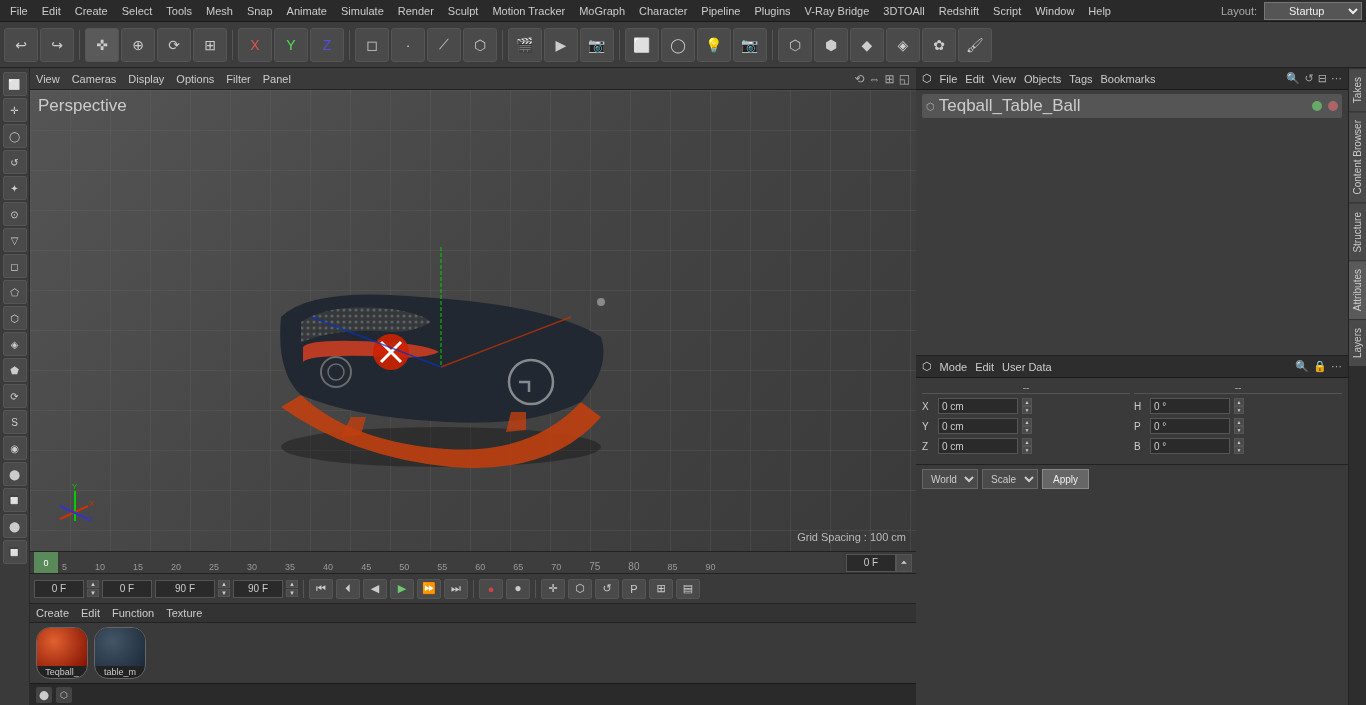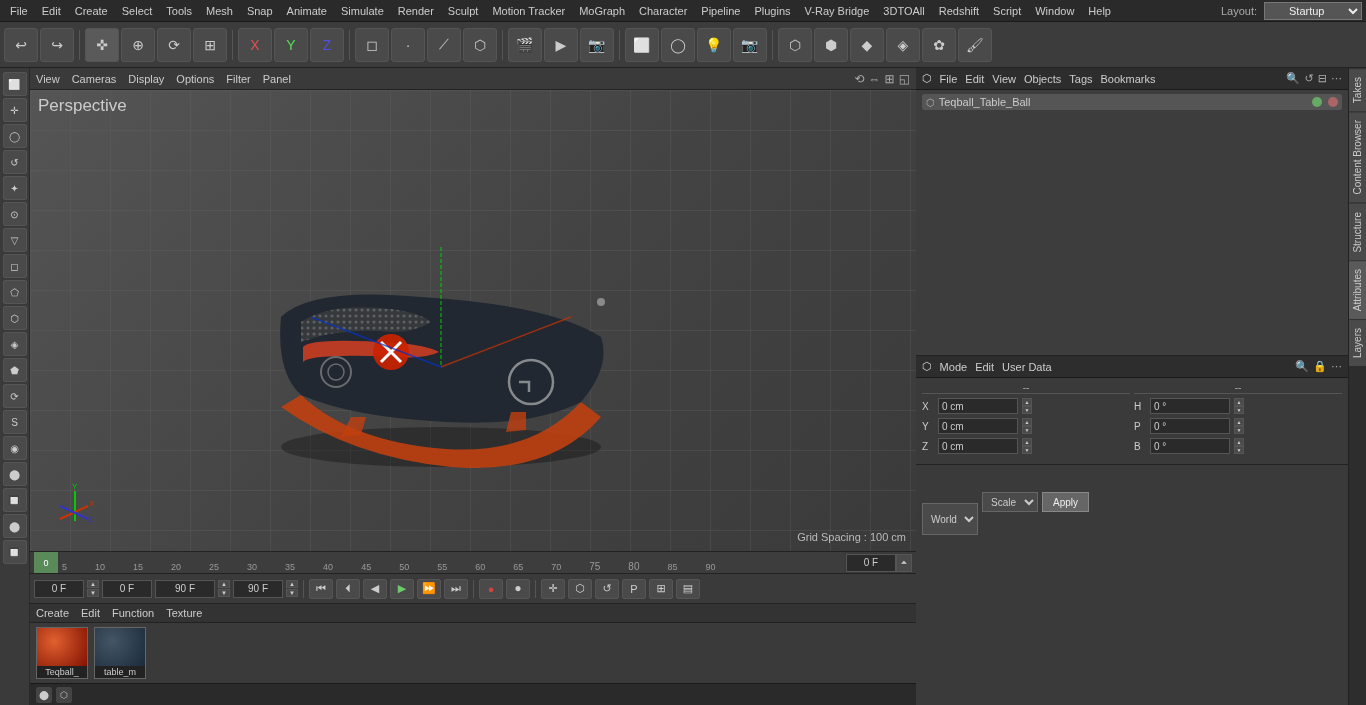--- a/index.html
+++ b/index.html
@@ -133,21 +133,21 @@
     }
     #material-header {
       height: 20px; background: #333; display: flex; align-items: center;
       padding: 0 6px; gap: 12px; border-bottom: 1px solid #222;
     }
     .mat-menu { color: #ccc; cursor: pointer; font-size: 11px; }
     #material-items {
       display: flex; align-items: center; padding: 4px 6px; gap: 6px; flex: 1;
     }
     .mat-thumb {
-      width: 52px; height: 52px; border-radius: 0; border: 1px solid #666;
+      width: 52px; height: 52px; border-radius: 14px; border: 1px solid #666;
       display: flex; flex-direction: column; align-items: center; cursor: pointer;
       overflow: hidden; background: #222;
     }
     .mat-thumb-img {
       width: 52px; height: 38px; border-radius: 2px 2px 0 0;
       display: flex; align-items: center; justify-content: center;
     }
     .mat-thumb-label { font-size: 9px; color: #ccc; text-align: center; padding: 1px; }
 
     
@@ -171,21 +171,21 @@
       display: flex; align-items: center; gap: 4px; margin-left: auto;
     }
     #objects-content {
       flex: 1; background: #3d3d3d; padding: 4px 6px;
     }
     .obj-row {
       display: flex; align-items: center; gap: 4px; padding: 2px 4px;
       background: #555; border-radius: 2px; cursor: pointer;
     }
     .obj-icon { color: #aaa; font-size: 10px; }
-    .obj-name { color: #ccc; font-size: 11px; }
+    .obj-name { color: #ccc; font-size: 17px; }
     .obj-dot {
       width: 10px; height: 10px; border-radius: 50%;
       margin-left: auto;
     }
 
     
     #attributes-panel {
       height: 350px; background: #3a3a3a; display: flex; flex-direction: column;
       border-top: 1px solid #222;
     }
@@ -205,21 +205,21 @@
     .coord-input {
       background: #2a2a2a; border: 1px solid #555; color: #ccc;
       font-size: 10px; width: 80px; height: 16px; padding: 0 3px;
     }
     #world-apply-bar {
       display: flex; align-items: center; gap: 4px; padding: 4px 6px;
       background: #3a3a3a; border-top: 1px solid #222;
     }
     .world-select {
       background: #4a4a4a; border: 1px solid #666; color: #ccc;
-      font-size: 10px; padding: 2px 4px; height: 32px; margin-top: 34px;
+      font-size: 10px; padding: 2px 4px; height: 20px;
     }
     .scale-select {
       background: #4a4a4a; border: 1px solid #666; color: #ccc;
       font-size: 10px; padding: 2px 4px; height: 20px;
     }
     .apply-btn {
       background: #666; border: 1px solid #888; color: #eee;
       font-size: 10px; padding: 2px 10px; height: 20px; cursor: pointer;
     }
 

